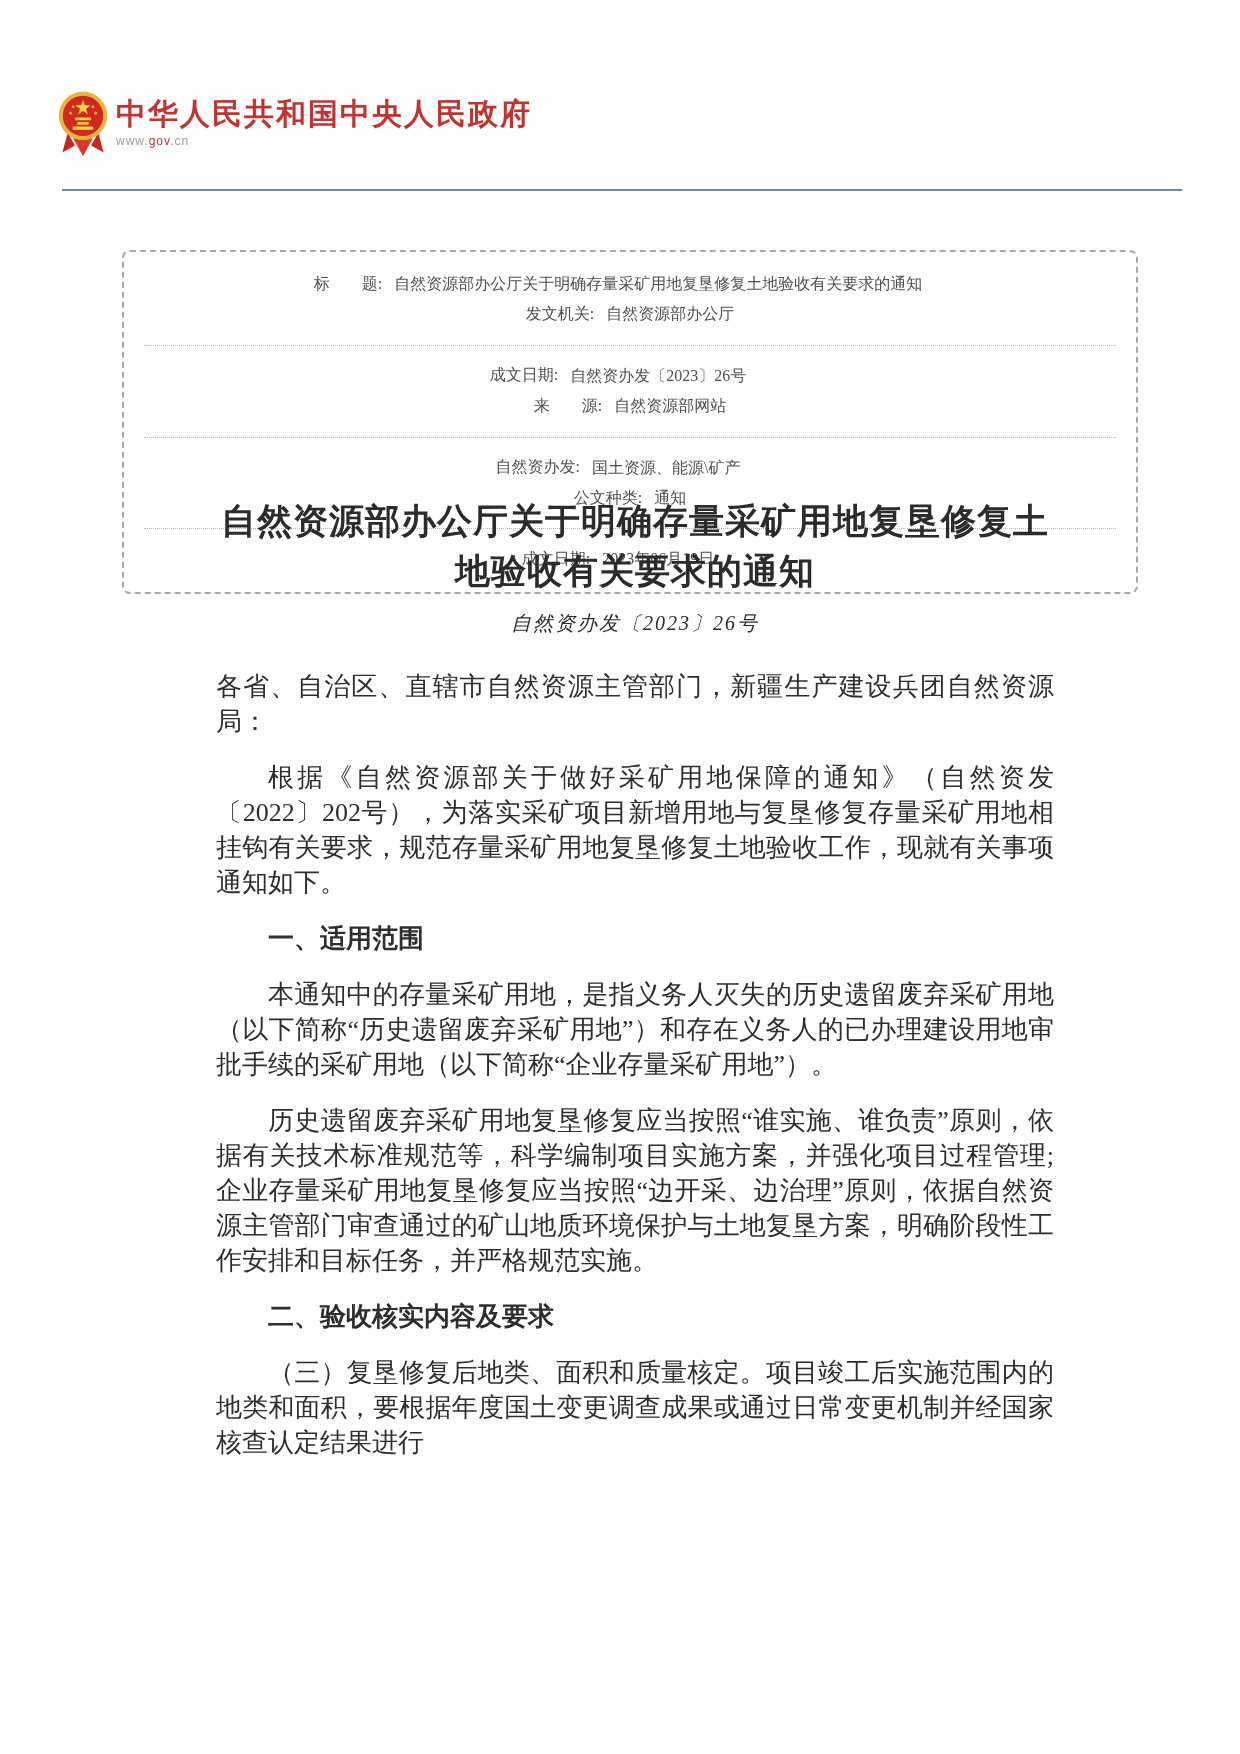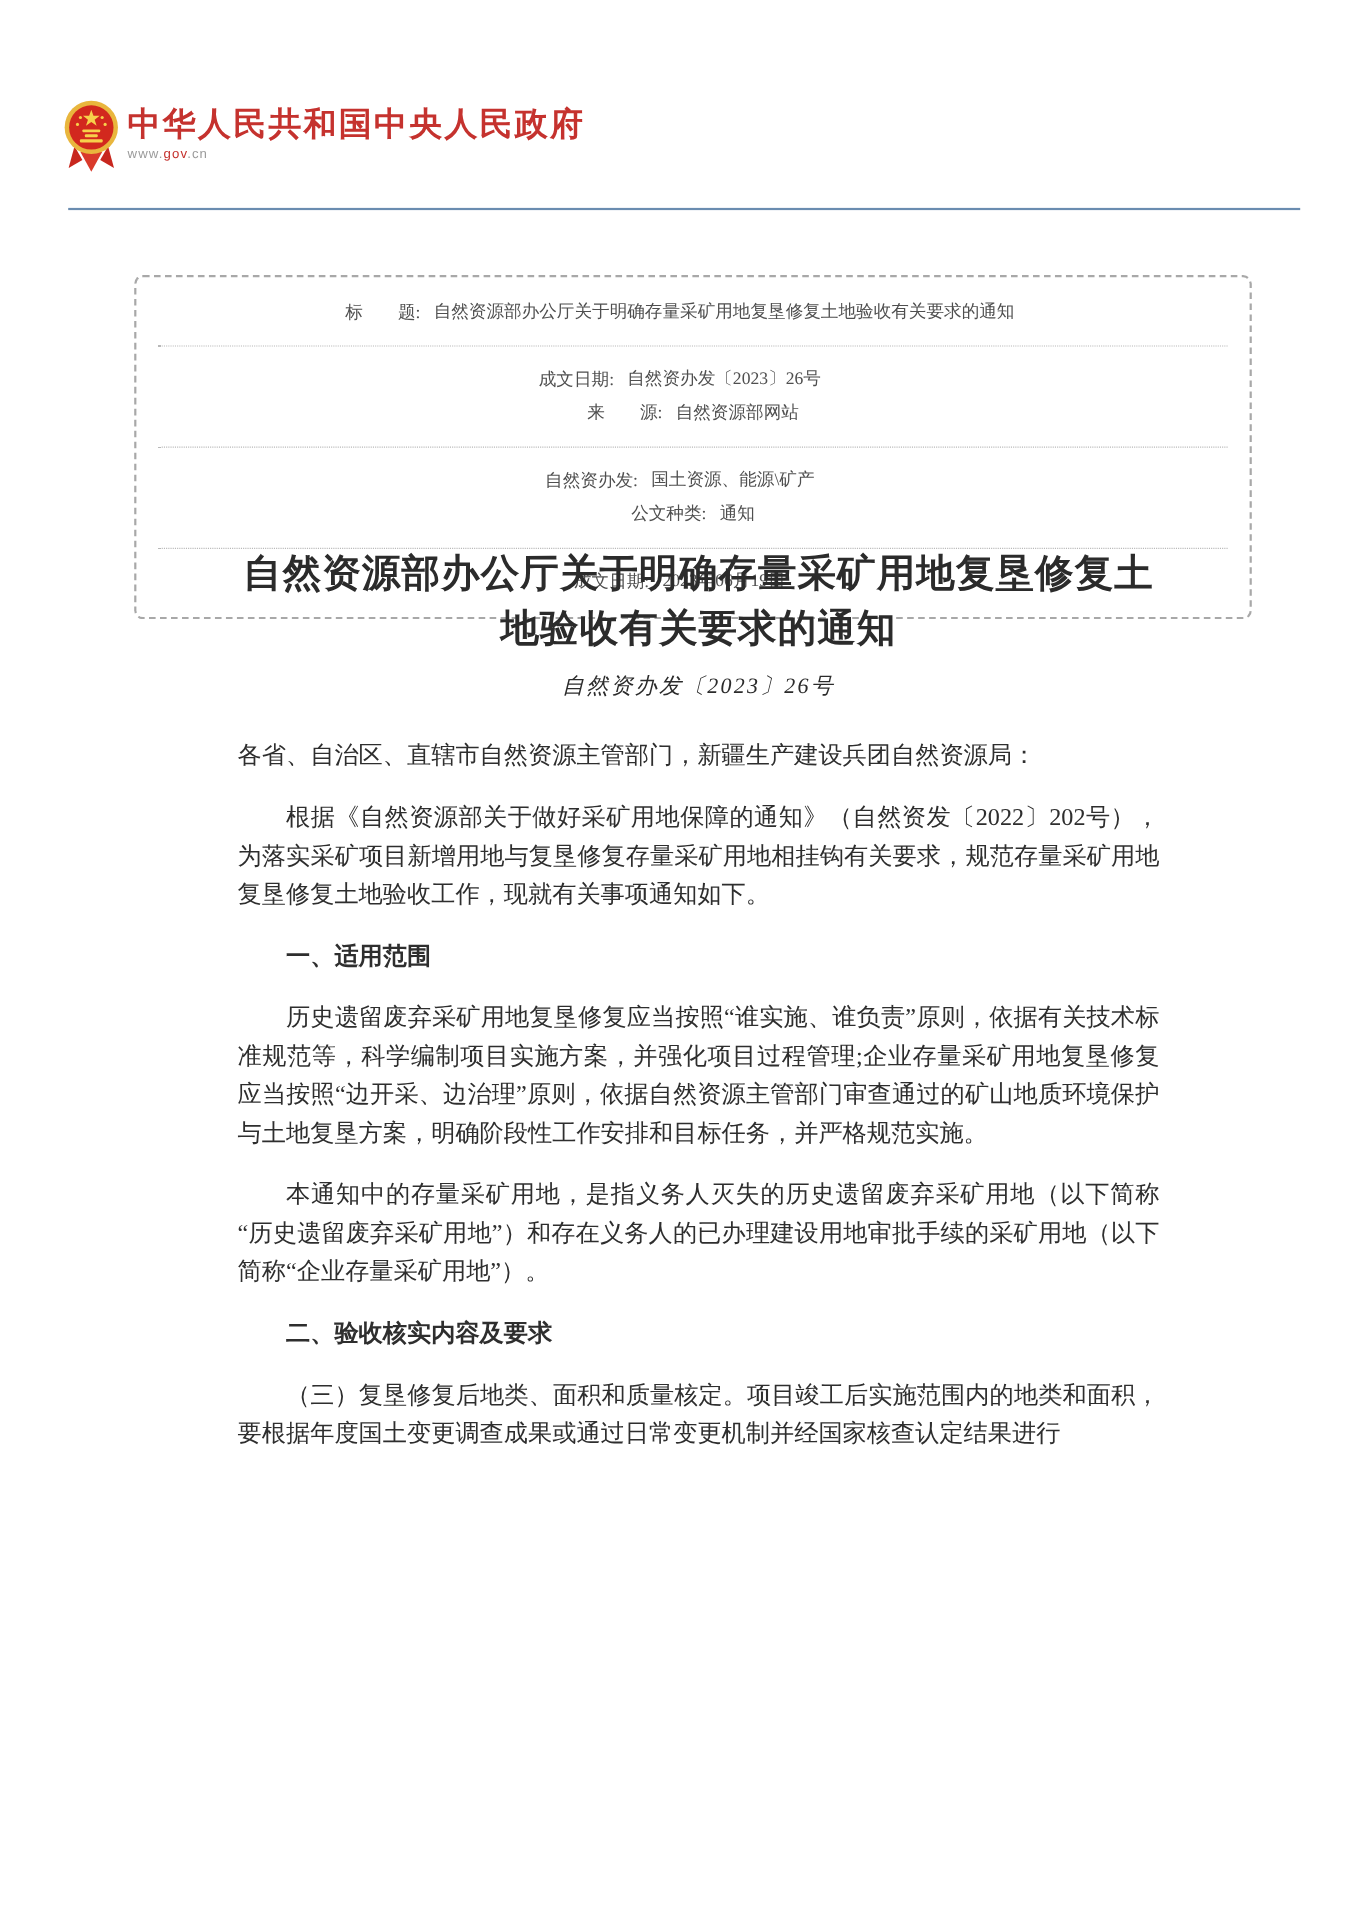--- a/index.html
+++ b/index.html
@@ -67,21 +67,21 @@
     font-size:35px;font-weight:bold;color:#2b2b2b;
     line-height:50px;letter-spacing:1px;
   }
   .doc-number{
     text-align:center;font-size:20px;color:#2b2b2b;
     font-style:italic;
     margin-top:13px;letter-spacing:2px;
   }
   .doc-body{margin-top:32px;}
   .doc-body p{
-    font-size:22px;line-height:35px;color:var(--text-dark);
+    font-size:26px;line-height:35px;color:var(--text-dark);
     text-align:justify;
     margin:21px 0;
     text-indent:2em;
   }
   .doc-body p.salutation{text-indent:0;}
   .doc-body p.heading{font-weight:bold;}
 </style>
 </head>
 <body>
 
@@ -115,20 +115,24 @@
 
   <div class="header-divider"></div>
 
   <div class="meta-box">
 
     <div class="meta-row">
       <div class="meta-cell left">
         <span class="meta-label">标　　题:</span>
         <span class="meta-value">自然资源部办公厅关于明确存量采矿用地复垦修复土地验收有关要求的通知</span>
       </div>
+      <div class="meta-cell right">
+        <span class="meta-label">发文机关:</span>
+        <span class="meta-value">自然资源部办公厅</span>
+      </div>
     </div>
 
     <div class="meta-row">
       <div class="meta-cell left">
         <span class="meta-label">成文日期:</span>
         <span class="meta-value">自然资办发〔2023〕26号</span>
       </div>
       <div class="meta-cell right">
         <span class="meta-label">来　　源:</span>
         <span class="meta-value">自然资源部网站</span>
@@ -157,20 +161,20 @@
   </div>
 
   <div class="doc">
     <div class="doc-title">自然资源部办公厅关于明确存量采矿用地复垦修复土地验收有关要求的通知</div>
     <div class="doc-number">自然资办发〔2023〕26号</div>
 
     <div class="doc-body">
       <p class="salutation">各省、自治区、直辖市自然资源主管部门，新疆生产建设兵团自然资源局：</p>
       <p>根据《自然资源部关于做好采矿用地保障的通知》（自然资发〔2022〕202号），为落实采矿项目新增用地与复垦修复存量采矿用地相挂钩有关要求，规范存量采矿用地复垦修复土地验收工作，现就有关事项通知如下。</p>
       <p class="heading">一、适用范围</p>
+      <p>本通知中的存量采矿用地，是指义务人灭失的历史遗留废弃采矿用地（以下简称“历史遗留废弃采矿用地”）和存在义务人的已办理建设用地审批手续的采矿用地（以下简称“企业存量采矿用地”）。</p>
       <p>历史遗留废弃采矿用地复垦修复应当按照“谁实施、谁负责”原则，依据有关技术标准规范等，科学编制项目实施方案，并强化项目过程管理;企业存量采矿用地复垦修复应当按照“边开采、边治理”原则，依据自然资源主管部门审查通过的矿山地质环境保护与土地复垦方案，明确阶段性工作安排和目标任务，并严格规范实施。</p>
-      <p>本通知中的存量采矿用地，是指义务人灭失的历史遗留废弃采矿用地（以下简称“历史遗留废弃采矿用地”）和存在义务人的已办理建设用地审批手续的采矿用地（以下简称“企业存量采矿用地”）。</p>
       <p class="heading">二、验收核实内容及要求</p>
       <p>（三）复垦修复后地类、面积和质量核定。项目竣工后实施范围内的地类和面积，要根据年度国土变更调查成果或通过日常变更机制并经国家核查认定结果进行</p>
     </div>
   </div>
 
 </div>
 
 </body></html>

